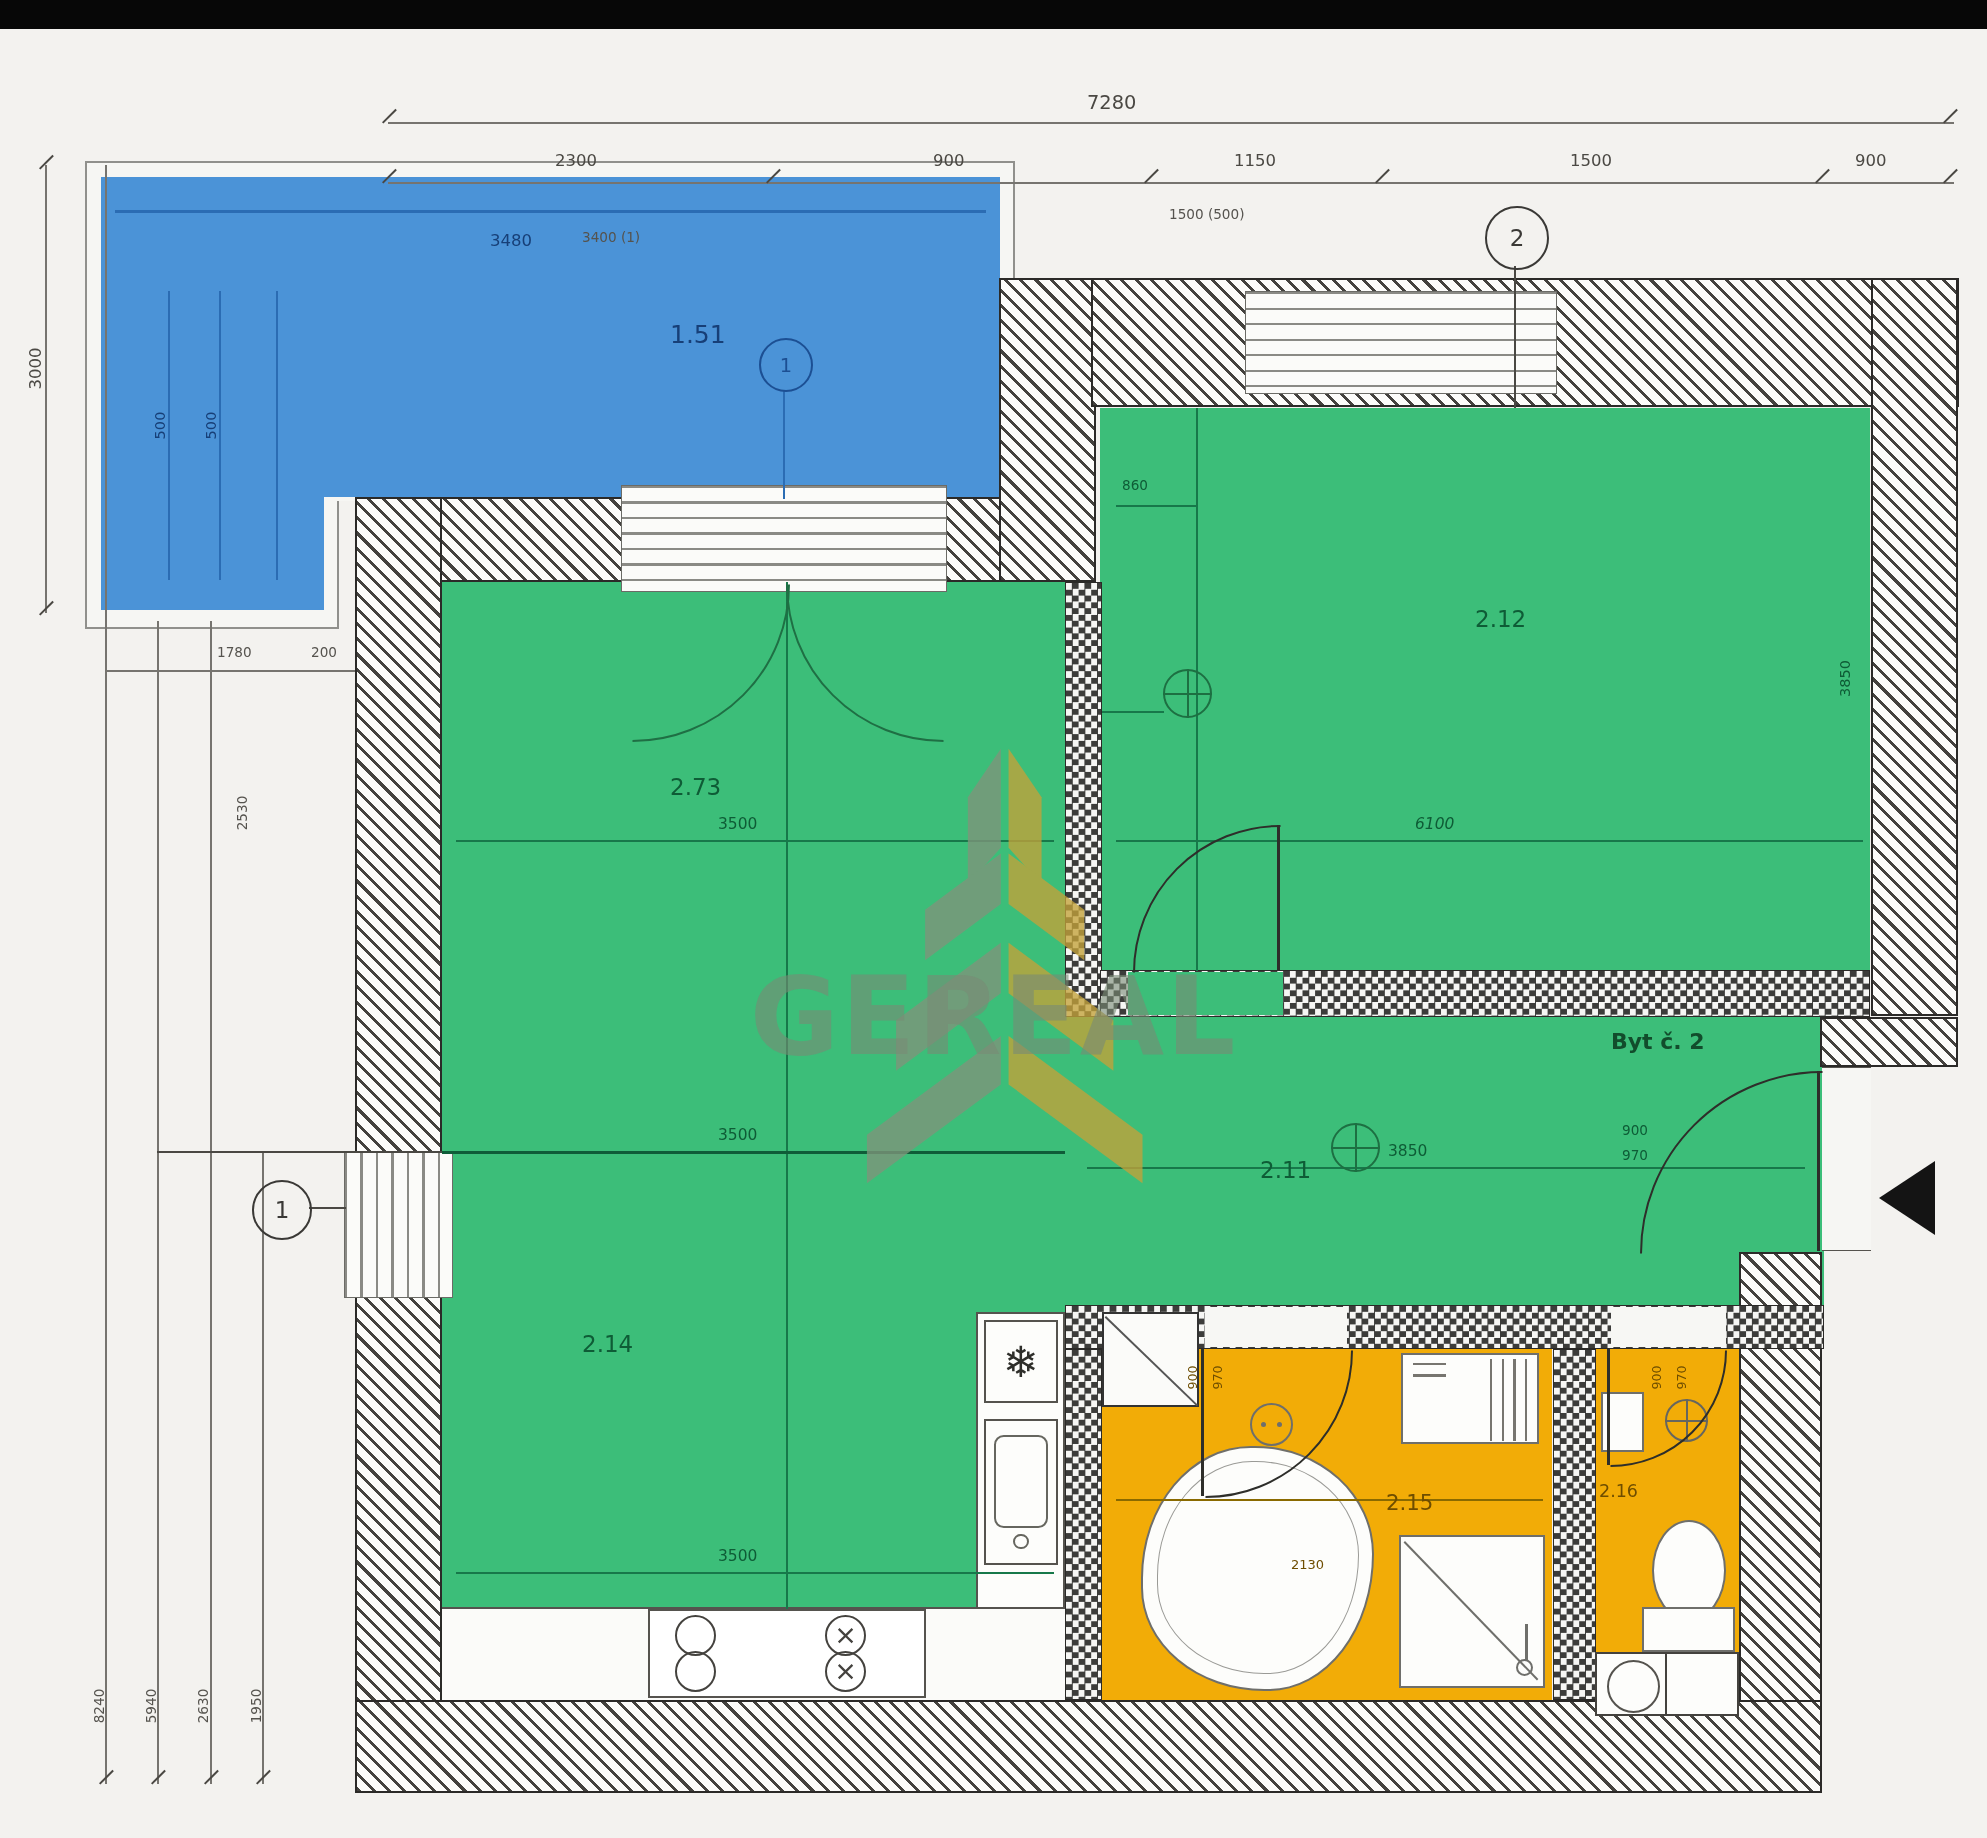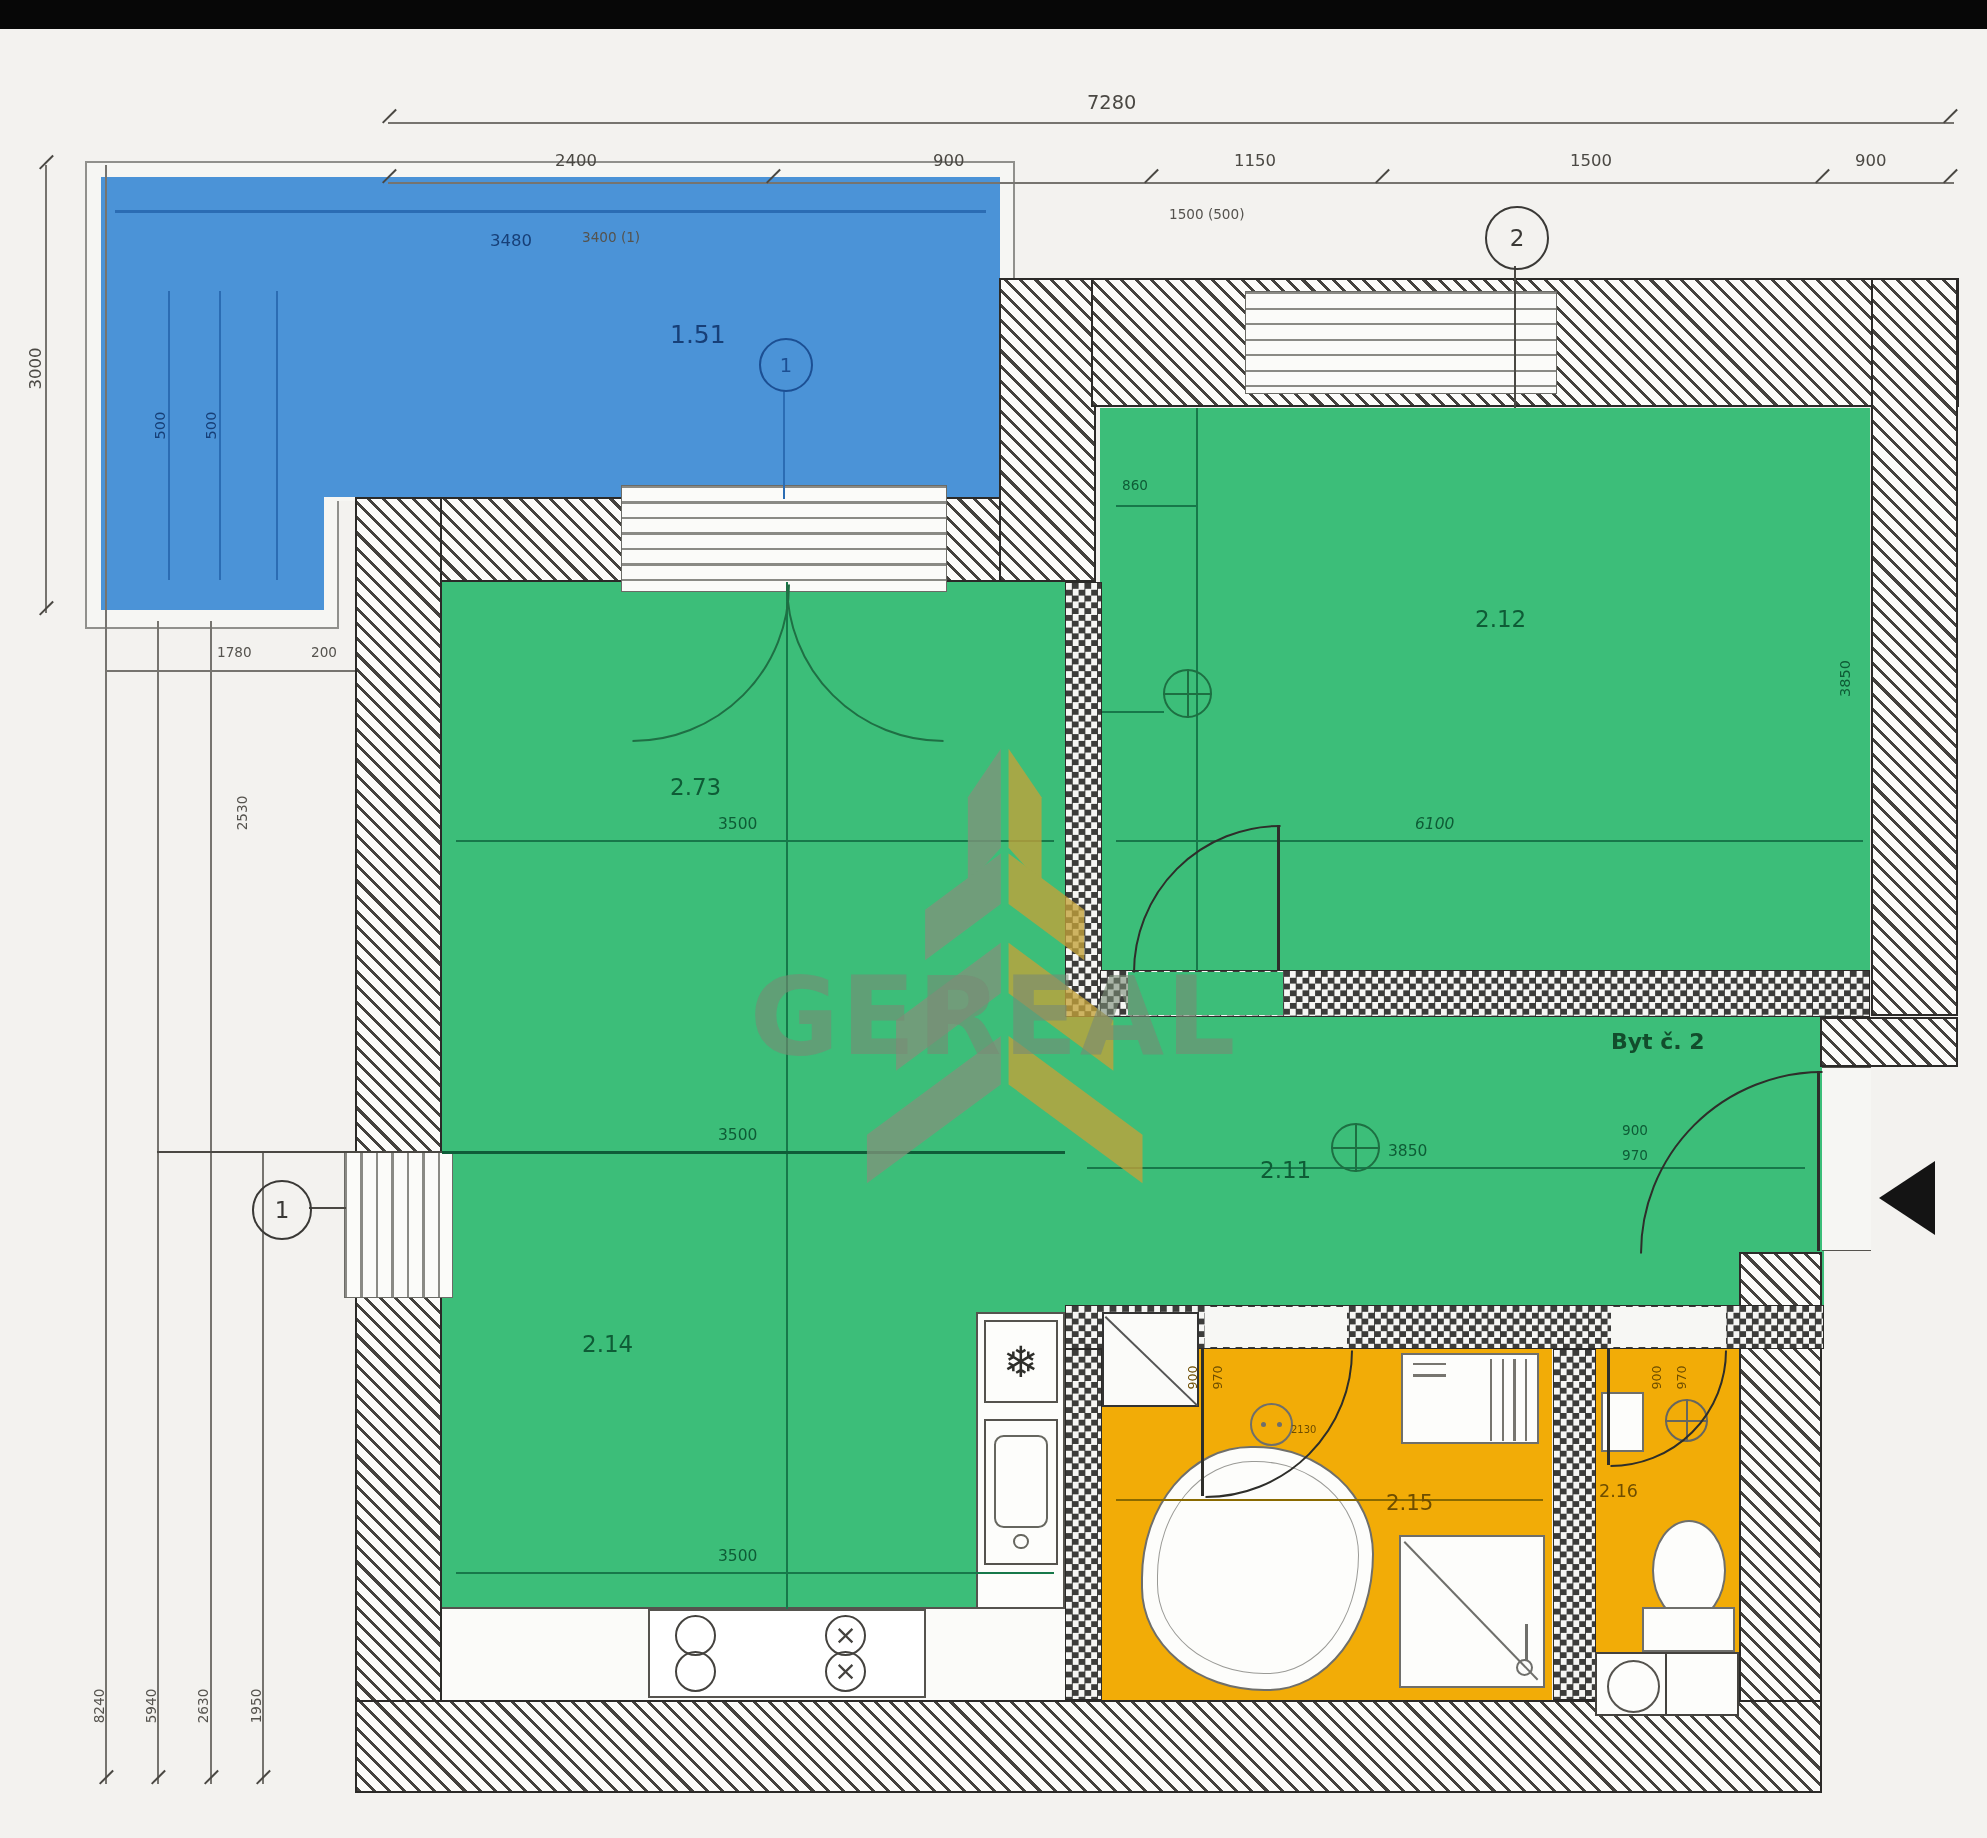--- a/index.html
+++ b/index.html
@@ -74,21 +74,21 @@
   <div class="tick" style="left:1941px;top:115px;"></div>
   <span class="lbl dt" style="left:1087px;top:91px;font-size:19.4px;">7280</span>
 
   <div class="r dl" style="left:388px;top:182px;width:1566px;height:2.4px;"></div>
   <div class="tick" style="left:380px;top:175px;"></div>
   <div class="tick" style="left:764px;top:175px;"></div>
   <div class="tick" style="left:1142px;top:175px;"></div>
   <div class="tick" style="left:1373px;top:175px;"></div>
   <div class="tick" style="left:1813px;top:175px;"></div>
   <div class="tick" style="left:1941px;top:175px;"></div>
-  <span class="lbl dt" style="left:555px;top:151px;">2400</span>
+  <span class="lbl dt" style="left:555px;top:151px;">2300</span>
   <span class="lbl dt" style="left:933px;top:151px;">900</span>
   <span class="lbl dt" style="left:1234px;top:151px;">1150</span>
   <span class="lbl dt" style="left:1570px;top:151px;">1500</span>
   <span class="lbl dt" style="left:1855px;top:151px;">900</span>
   <span class="lbl st" style="left:582px;top:229px;">3400 (1)</span>
   <span class="lbl st" style="left:1169px;top:206px;">1500 (500)</span>
 
   <div class="circ" style="left:1485px;top:206px;width:60px;height:60px;">
     <span>2</span>
   </div>
@@ -187,21 +187,21 @@
   <span class="lbl grn" style="left:1622px;top:1122px;font-size:13.6px;">900</span>
   <span class="lbl grn" style="left:1622px;top:1147px;font-size:13.6px;">970</span>
 
   <div class="r" style="left:1822px;top:1067px;width:49px;height:184px;background:#f6f6f3;z-index:6;border-top:1.9px solid #55534e;border-bottom:1.9px solid #55534e;"></div>
   <div class="arc" style="left:1640px;top:1071px;width:361px;height:361px;clip-path:polygon(50% 50%,50% 0,0 0,0 50%);"></div>
   <div class="r" style="left:1817px;top:1071px;width:2.9px;height:180px;background:#2e2e2a;z-index:9;"></div>
   <div class="r" style="left:1879px;top:1161px;width:0;height:0;border-top:37px solid transparent;border-bottom:37px solid transparent;border-right:56px solid #141414;z-index:12;"></div>
 
   <span class="lbl org" style="left:1386px;top:1490px;font-size:21.3px;">2.15</span>
   <div class="r ol" style="left:1116px;top:1499px;width:427px;height:1.9px;"></div>
-  <span class="lbl org" style="left:1291px;top:1424px;font-size:10px;">2130</span>
+  <span class="lbl org" style="left:1291px;top:1557px;font-size:13px;">2130</span>
   <span class="lbl org rot" style="left:1180px;top:1370px;font-size:12.6px;">900</span>
   <span class="lbl org rot" style="left:1205px;top:1370px;font-size:12.6px;">970</span>
   <div class="arc" style="left:1058px;top:1203px;width:291px;height:291px;clip-path:polygon(50% 50%,100% 50%,100% 100%,50% 100%);"></div>
   <div class="r" style="left:1201px;top:1349px;width:2.9px;height:147px;background:#2e2e2a;z-index:9;"></div>
   <div class="r fix" style="left:1141px;top:1446px;width:233px;height:245px;border-radius:48% 52% 46% 54%/55% 45% 57% 43%;"></div>
   <div class="r" style="left:1157px;top:1461px;width:202px;height:213px;border:1.9px solid #9a9a96;border-radius:48% 52% 46% 54%/55% 45% 57% 43%;z-index:8;"></div>
   <div class="r fix" style="left:1399px;top:1535px;width:146px;height:153px;">
     <div style="position:absolute;left:3.9px;top:3.9px;width:192px;height:2.4px;background:#6f6f6b;transform:rotate(46deg);transform-origin:left top;"></div>
     <div style="position:absolute;right:9.7px;bottom:9.7px;width:13.6px;height:13.6px;border:2.4px solid #6f6f6b;border-radius:50%;"></div>
     <div style="position:absolute;right:15.5px;bottom:25px;width:2.4px;height:37px;background:#6f6f6b;"></div>

